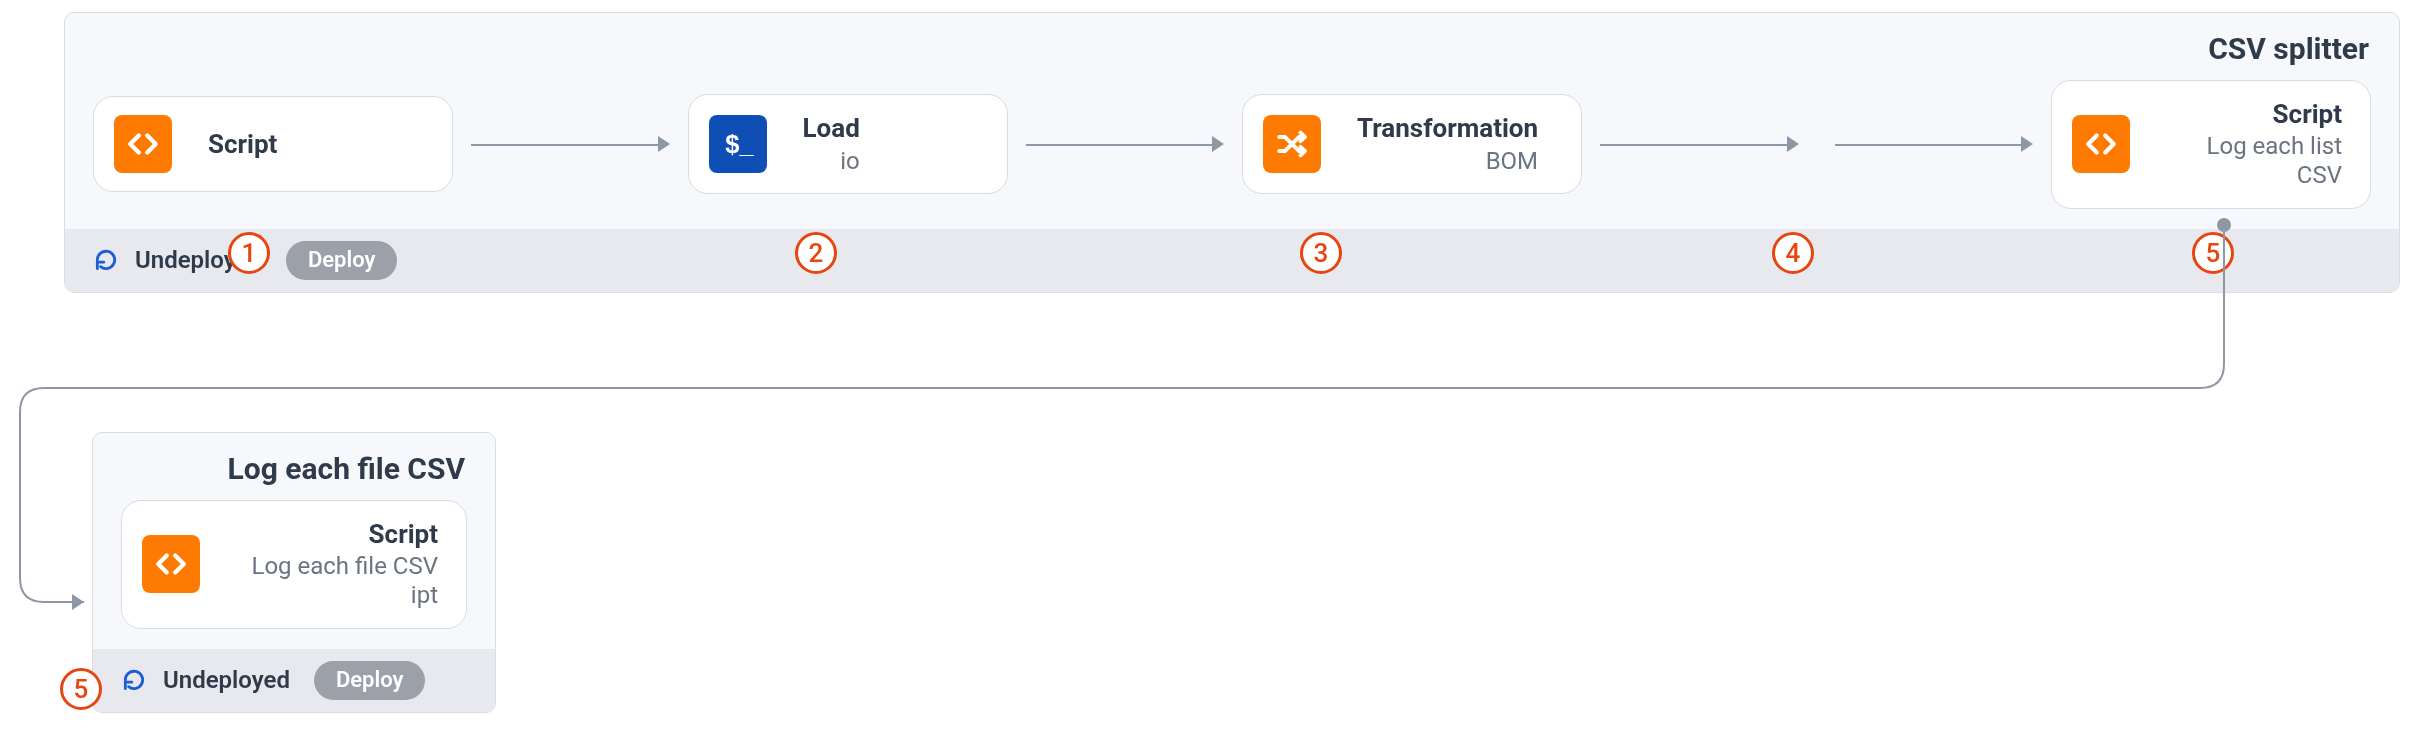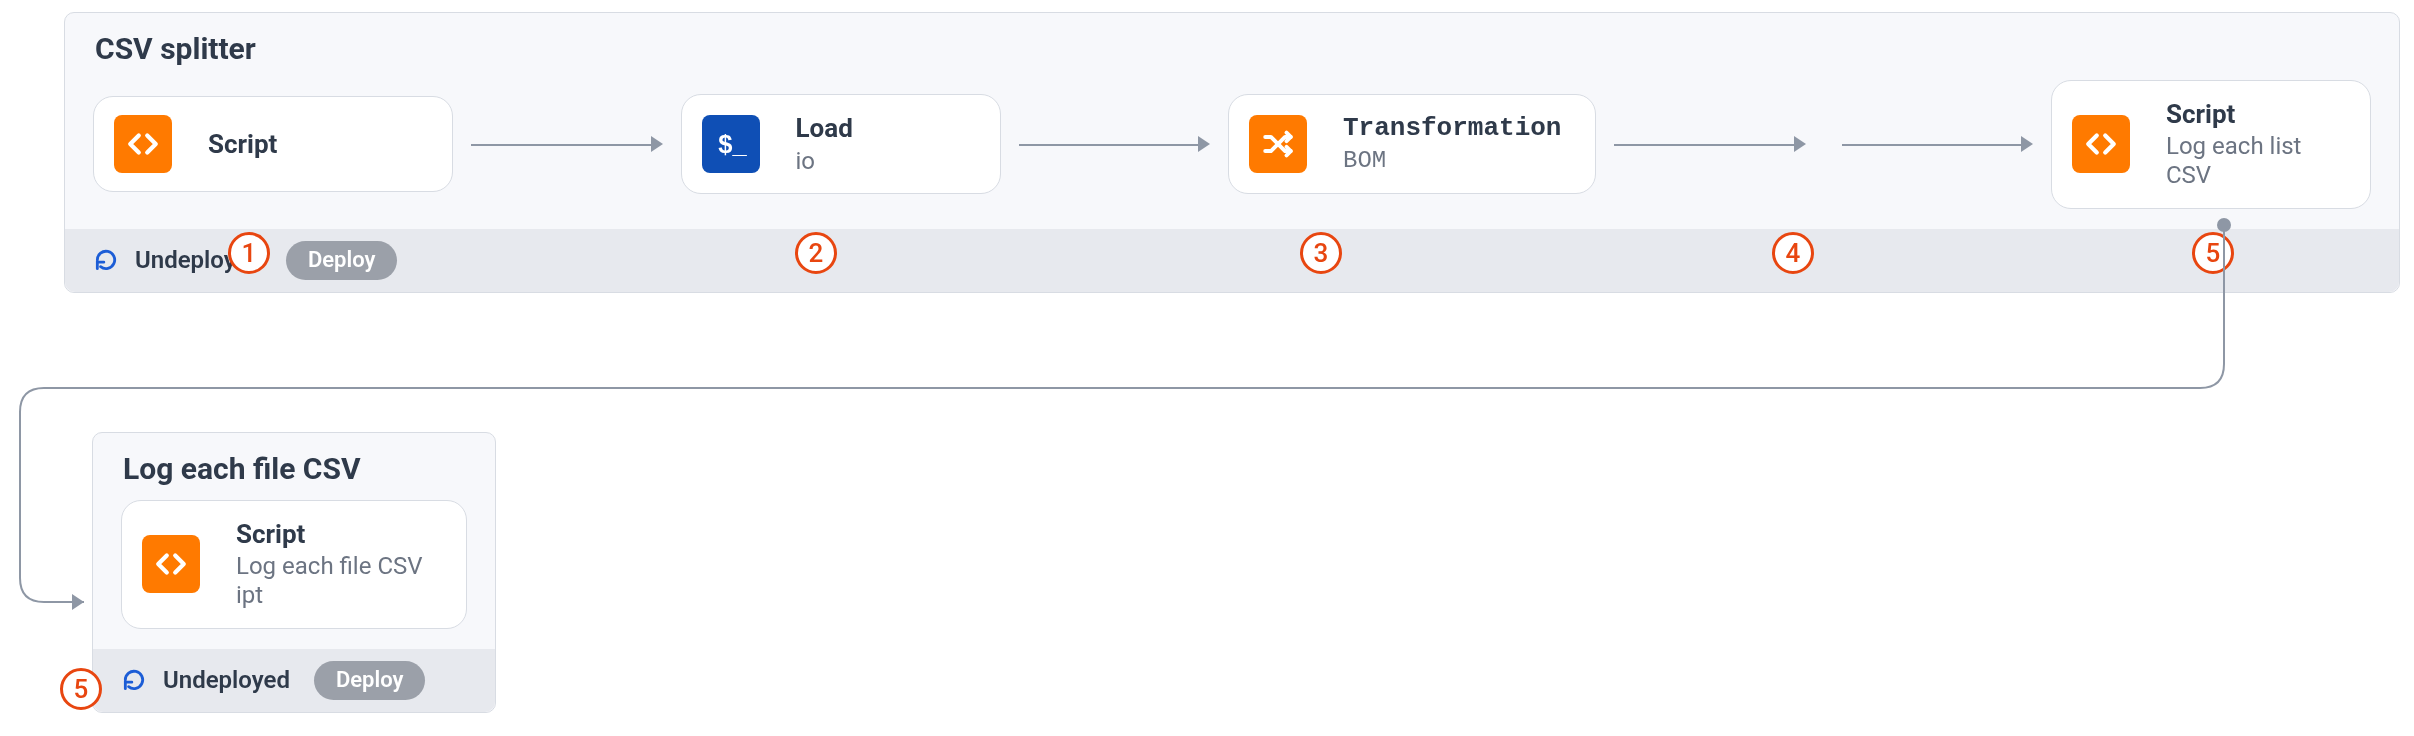--- a/index.html
+++ b/index.html
@@ -25,20 +25,21 @@
     color: var(--text-dark);
     width: 2414px;
     height: 736px;
     position: relative;
   }
 
   .canvas {
     position: relative;
     width: 2414px;
     height: 736px;
+    text-align: right;
   }
 
   
   .op {
     position: absolute;
     border: 1px solid var(--grey-border);
     border-radius: 10px;
     background: var(--grey-bg);
     overflow: visible;
   }
@@ -209,21 +210,21 @@
           </svg>
         </div>
         <div class="lbls">
           <span class="lbl-top">Load</span>
           <span class="lbl-sub">io</span>
         </div>
       </div>
 
       <div class="arrow"></div>
 
-      <div class="node" style="width:368px;font-family:Liberation Mono, monospace;">
+      <div class="node" style="width:340px;">
         <div class="ico orange">
           <svg width="34" height="34" viewBox="0 0 24 24" fill="none" stroke="#fff" stroke-width="2.8" stroke-linecap="round" stroke-linejoin="round">
             <path d="M3 7h4l10 10h4"></path>
               <path d="M3 17h4l10-10h4"></path>
             <polyline points="18 4 21 7 18 10"></polyline>
               <polyline points="18 14 21 17 18 20"></polyline>
           </svg>
         </div>
         <div class="lbls">
           <span class="lbl-top">Transformation</span>

